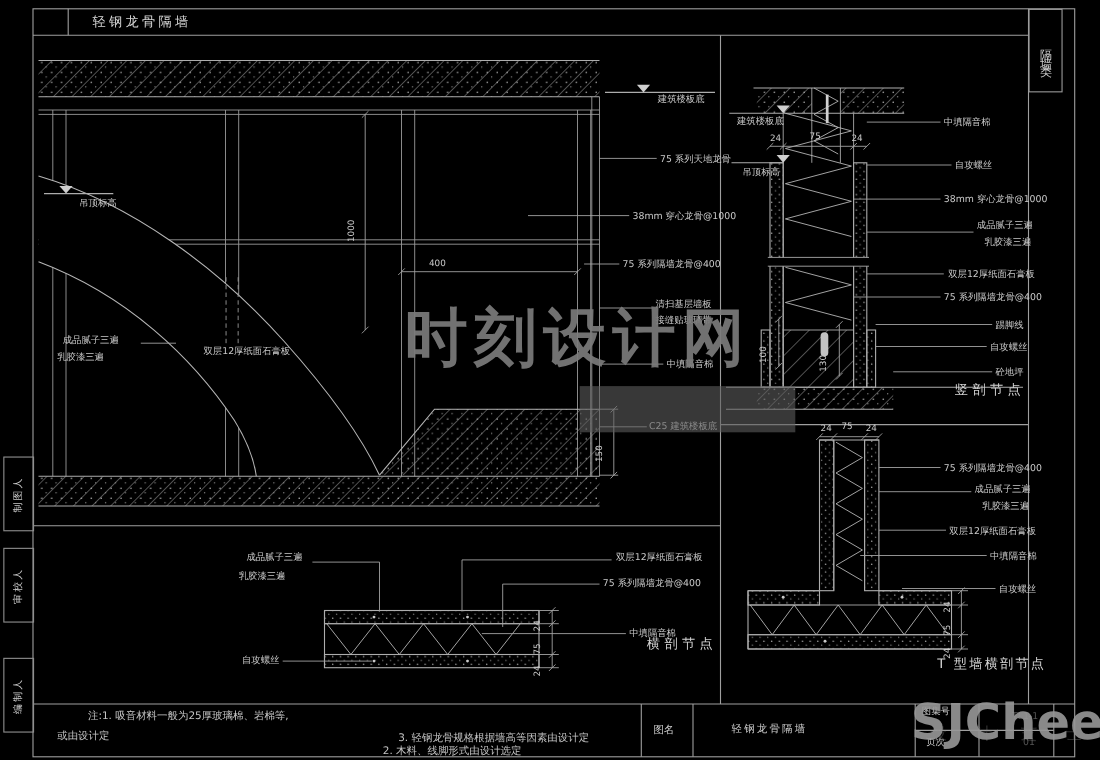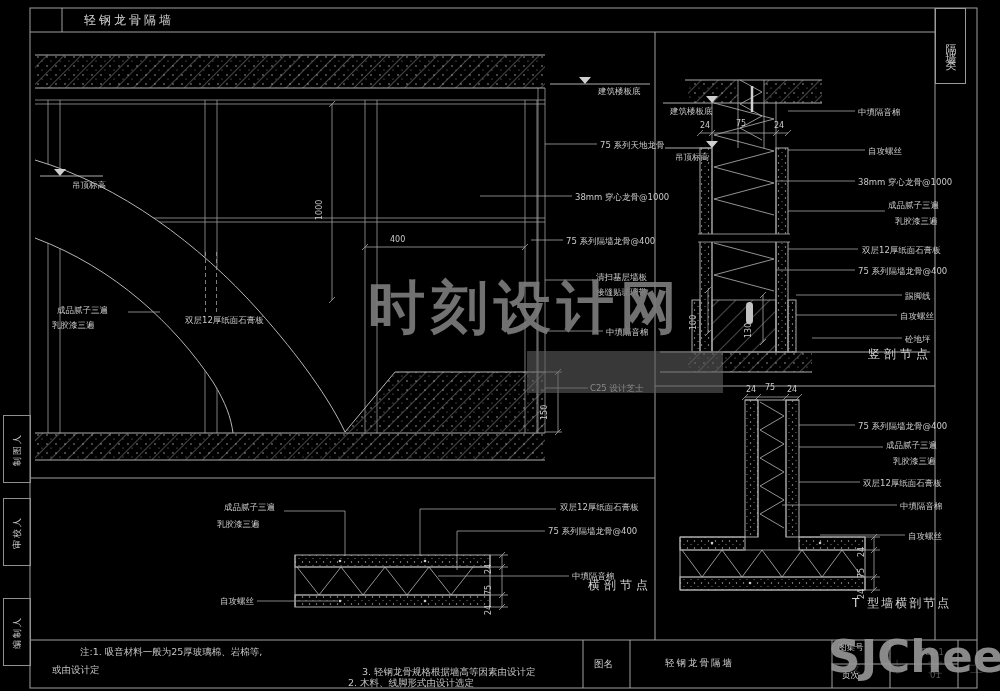--- a/index.html
+++ b/index.html
@@ -312,21 +312,21 @@
     <span>编制人</span>
   </div>
 
   <span class="lbl" style="left:598px;top:86px">建筑楼板底</span>
   <span class="lbl" style="left:600px;top:140px">75 系列天地龙骨</span>
   <span class="lbl" style="left:575px;top:192px">38mm 穿心龙骨@1000</span>
   <span class="lbl" style="left:566px;top:236px">75 系列隔墙龙骨@400</span>
   <span class="lbl" style="left:596px;top:272px">清扫基层墙板</span>
   <span class="lbl" style="left:596px;top:287px">接缝贴玻璃带</span>
   <span class="lbl" style="left:606px;top:327px">中填隔音棉</span>
-  <span class="lbl" style="left:590px;top:383px">C25 设计芝士</span>
+  <span class="lbl" style="left:590px;top:383px">C25 建筑楼板底</span>
   <span class="lbl" style="left:72px;top:180px">吊顶标高</span>
   <span class="lbl" style="left:57px;top:305px">成品腻子三遍</span>
   <span class="lbl" style="left:52px;top:320px">乳胶漆三遍</span>
   <span class="lbl" style="left:185px;top:315px">双层12厚纸面石膏板</span>
   <span class="dim dimv" style="left:324px;top:212px">1000</span>
   <span class="dim" style="left:390px;top:236px">400</span>
   <span class="dim dimv" style="left:549px;top:412px">150</span>
 
   <span class="lbl" style="left:670px;top:106px">建筑楼板底</span>
   <span class="lbl" style="left:675px;top:152px">吊顶标高</span>

